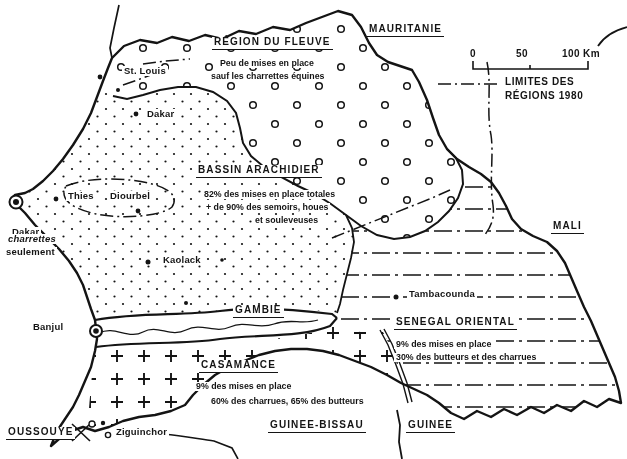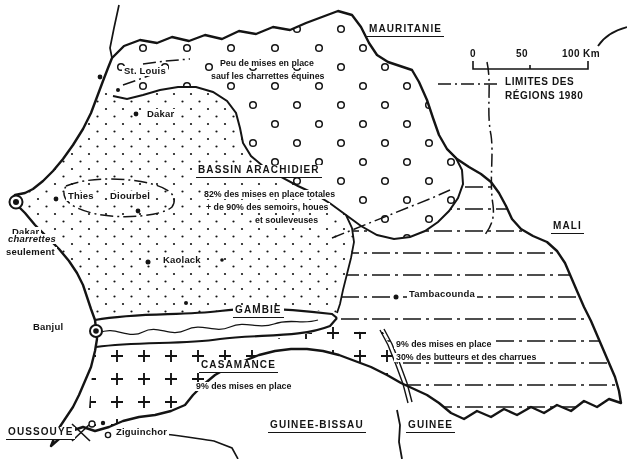--- a/index.html
+++ b/index.html
@@ -135,33 +135,36 @@
     <path fill="none" stroke="#141414" stroke-width="1.6" d="M473,61 L473,69 L588,69 L588,61 M530,65 L530,69"></path>
     <path fill="none" stroke="#141414" stroke-width="1.6" stroke-dasharray="13 4 2 4" d="M438,84 L497,84"></path>
   </svg>
 
   <div class="lbl geo-name" style="left:367px;top:24px;">MAURITANIE</div>
   <div class="lbl geo-name" style="left:551px;top:221px;">MALI</div>
   <div class="lbl geo-name" style="left:233px;top:305px;">GAMBIE</div>
   <div class="lbl geo-name" style="left:268px;top:420px;">GUINEE-BISSAU</div>
   <div class="lbl geo-name" style="left:406px;top:420px;">GUINEE</div>
 
+  <div class="lbl geo-name" style="left:212px;top:37px;">RÉGION DU FLEUVE</div>
   <div class="lbl note" style="left:218px;top:59px;">Peu de mises en place</div>
   <div class="lbl note" style="left:209px;top:72px;">sauf les charrettes équines</div>
 
   <div class="lbl geo-name" style="left:196px;top:165px;">BASSIN ARACHIDIER</div>
   <div class="lbl note" style="left:202px;top:190px;">82% des mises en place totales</div>
   <div class="lbl note" style="left:204px;top:203px;">+ de 90% des semoirs, houes</div>
   <div class="lbl note" style="left:253px;top:216px;">et souleveuses</div>
 
+  <div class="lbl geo-name" style="left:394px;top:317px;">SENEGAL ORIENTAL</div>
   <div class="lbl note" style="left:394px;top:340px;">9% des mises en place</div>
   <div class="lbl note" style="left:394px;top:353px;">30% des butteurs et des charrues</div>
 
   <div class="lbl geo-name" style="left:199px;top:360px;">CASAMANCE</div>
   <div class="lbl note" style="left:194px;top:382px;">9% des mises en place</div>
+  <div class="lbl note" style="left:209px;top:397px;">60% des charrues, 65% des butteurs</div>
 
   <div class="lbl city" style="left:122px;top:66px;">St. Louis</div>
   <div class="lbl city" style="left:145px;top:109px;">Dakar</div>
   <div class="lbl city" style="left:66px;top:191px;">Thies</div>
   <div class="lbl city" style="left:108px;top:191px;">Diourbel</div>
   <div class="lbl city" style="left:161px;top:255px;">Kaolack</div>
   <div class="lbl city" style="left:407px;top:289px;">Tambacounda</div>
   <div class="lbl city u" style="left:10px;top:227px;">Dakar</div>
   <div class="lbl city" style="left:6px;top:234px;font-style:italic;">charrettes</div>
   <div class="lbl city" style="left:4px;top:247px;">seulement</div>

